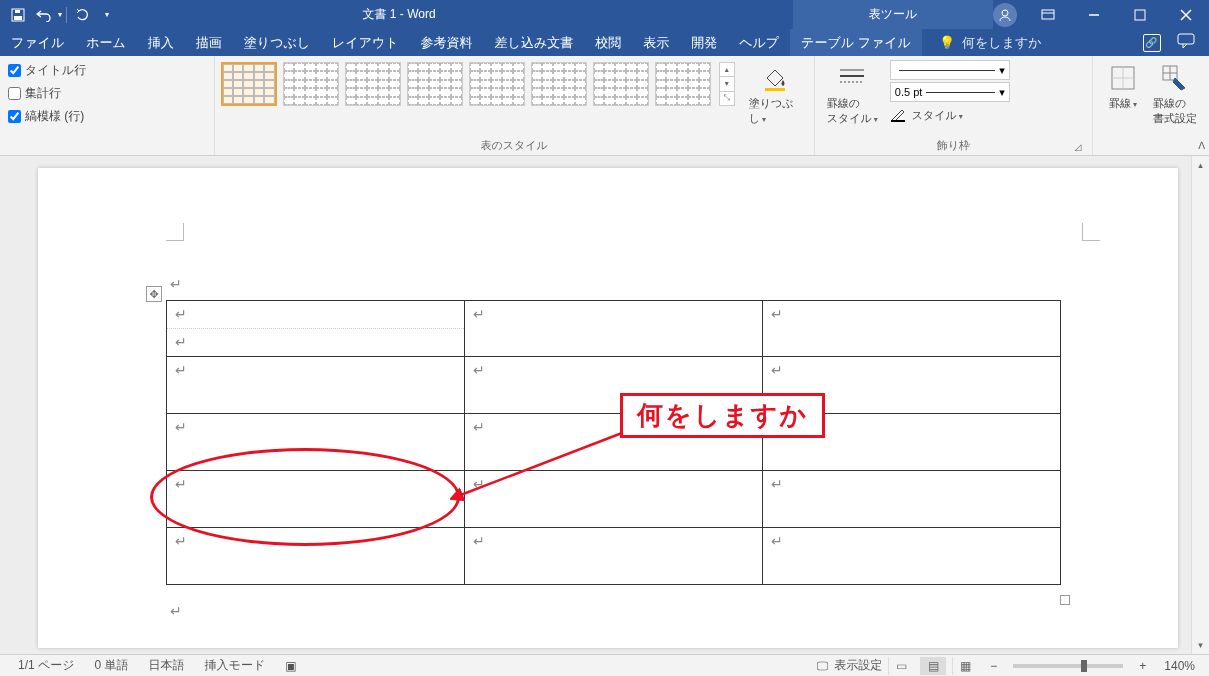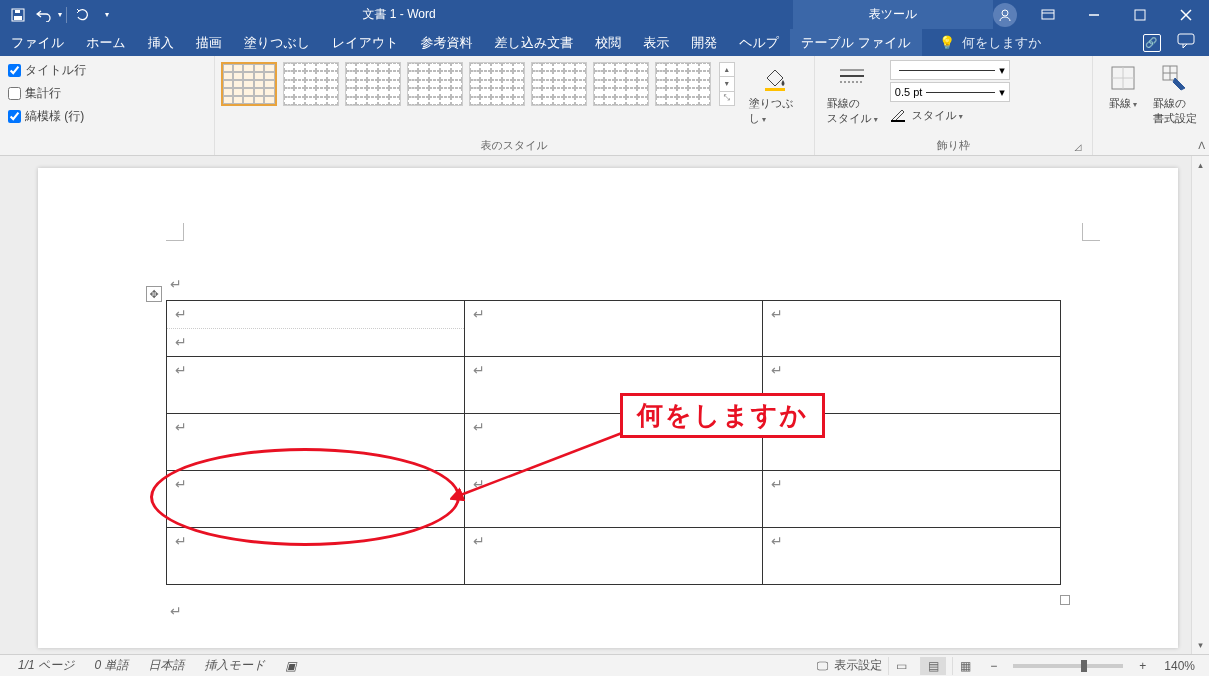--- a/index.html
+++ b/index.html
@@ -74,21 +74,21 @@
 .word-table td.noborder-top { border-top:none; }
 .word-table tr.short td { height:28px; }
 
 
 .callout-box { position:absolute; left:620px; top:237px; border:3px solid #e81123; background:#fff; padding:2px 14px; font-size:26px; font-weight:900; color:#e81123; font-family:"HGP創英角ﾎﾟｯﾌﾟ体","Meiryo"; letter-spacing:2px;}
 .callout-arrow { position:absolute; left:450px; top:275px; width:175px; height:70px; pointer-events:none; }
 .ellipse { position:absolute; left:150px; top:292px; width:310px; height:98px; border:3px solid #e81123; border-radius:50%; pointer-events:none;}
 
 
 .statusbar { position:absolute; left:0; right:0; bottom:0; height:22px; background:#f3f3f3; border-top:1px solid #d0d0d0; display:flex; align-items:center; font-size:12px; color:#555; padding:0 8px; }
-.statusbar .sec { padding:0 10px;font-style:italic; }
+.statusbar .sec { padding:0 10px; }
 .statusbar .right { margin-left:auto; display:flex; align-items:center; gap:6px; }
 .view-btn { width:26px; height:18px; display:flex; align-items:center; justify-content:center; border-left:1px solid #ddd; color:#666; }
 .view-btn.active { background:#dcdcdc; }
 .zoom-slider { width:110px; height:4px; background:#ccc; position:relative; margin:0 4px; }
 .zoom-slider .thumb { position:absolute; left:68px; top:-4px; width:6px; height:12px; background:#666; }
 </style>
 </head>
 <body>
 
 <div class="titlebar">

